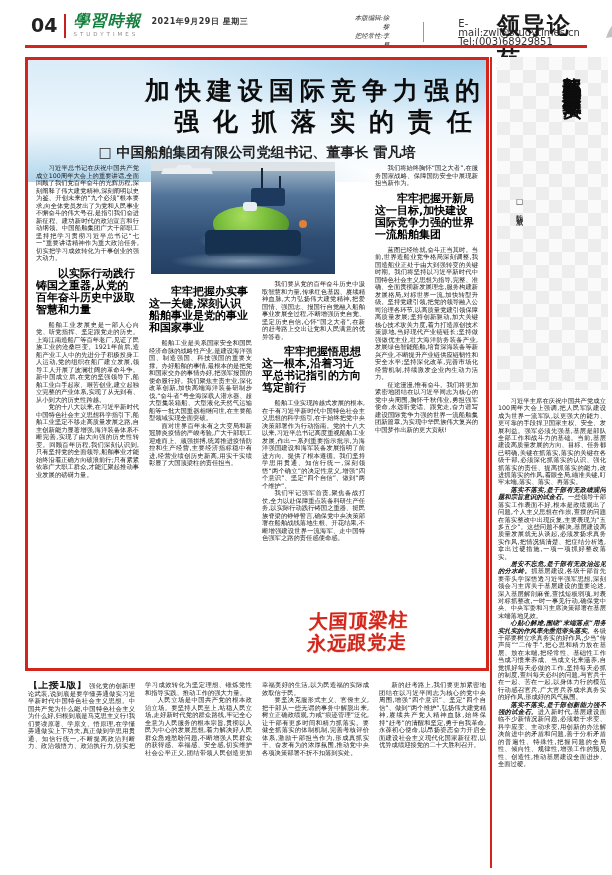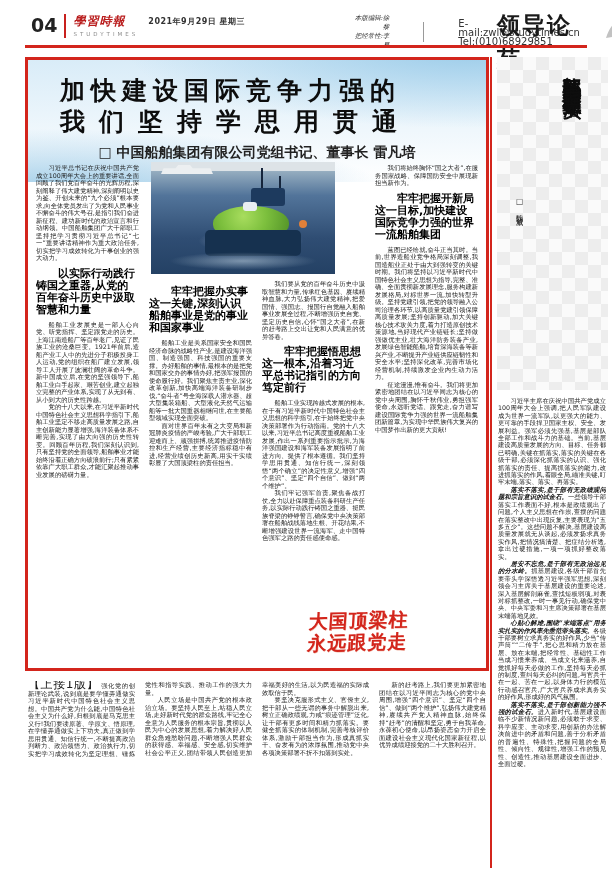--- a/index.html
+++ b/index.html
@@ -4,42 +4,42 @@
 <style>
   html,body{margin:0;padding:0;background:#e9e9e9;}
   .page{position:relative;width:612px;height:875px;background:#ffffff;margin:0 auto;overflow:hidden;
         font-family:"DejaVu Sans","Liberation Sans",sans-serif;color:#1a1a1a;}
   
   .hdr{position:absolute;left:25px;top:10px;width:562px;height:34px;}
   .hdr-left{position:absolute;left:6px;top:2px;display:flex;align-items:flex-start;}
   .pagenum{font-size:19px;font-weight:bold;color:#222;line-height:26px;}
   .hbar{width:2px;height:24px;background:#c8201d;margin:2px 7px 0 7px;}
   .masthead{font-family:"DejaVu Serif","Liberation Serif",serif;font-style:italic;font-weight:bold;
-            font-size:12px;color:#b91c1c;line-height:18px;letter-spacing:1px;}
+            font-size:16px;color:#15803d;line-height:18px;letter-spacing:1px;}
   .masthead-en{font-size:5.5px;color:#8a8a8a;letter-spacing:3px;margin-top:1px;}
   .hdate{font-size:8px;font-weight:bold;color:#333;margin:4px 0 0 10px;letter-spacing:.5px;}
   .hdr-mid{position:absolute;left:322px;top:4px;display:flex;align-items:center;gap:28px;}
   .ed-block{font-family:"DejaVu Serif","Liberation Serif",serif;font-style:italic;font-size:6.5px;
             line-height:9px;color:#333;text-align:right;}
   .vdiv{width:1px;height:20px;background:#9a9a9a;margin:0 6px;}
   .ct-block{font-size:10px;line-height:9px;color:#333;}
   .section-title{position:absolute;left:472px;top:-2px;font-size:23px;font-weight:bold;color:#1a1a1a;
                  letter-spacing:2px;line-height:34px;}
   .hlogo{position:absolute;left:575px;top:-4px;width:40px;height:40px;}
   .red-rule{position:absolute;left:25px;top:45px;width:562px;height:2.5px;background:#d3251c;}
   
   .main-box{position:absolute;left:25px;top:57px;width:458px;height:608px;border:3.5px solid #d3251c;
             background:#fff;overflow:hidden;}
   .banner{position:absolute;left:0;top:0;width:100%;height:122px;
     background:
       radial-gradient(120% 95% at 6% 115%, rgba(134,191,226,.9), rgba(255,255,255,0) 62%),
       radial-gradient(130% 110% at 97% -8%, rgba(146,199,231,.85), rgba(255,255,255,0) 58%),
       linear-gradient(180deg,#d9ecf8 0%,#ffffff 100%);}
-  .m-title{position:absolute;left:0;top:16px;width:100%;text-align:left;
-           font-family:"DejaVu Serif","Liberation Serif",serif;font-weight:bold;color:#0d0d0d;padding-left:32px;}
+  .m-title{position:absolute;left:0;top:16px;width:100%;text-align:right;
+           font-family:"DejaVu Serif","Liberation Serif",serif;font-weight:bold;color:#0d0d0d;}
   .m-title .t1{font-size:25px;line-height:30px;letter-spacing:6px;}
   .m-title .t2{font-size:25px;line-height:30px;letter-spacing:14px;margin-top:1px;}
   .m-byline{position:absolute;left:0;top:84px;width:100%;text-align:center;font-size:14px;
             font-weight:bold;color:#222;}
   .cols{position:absolute;left:8px;top:104px;width:442px;height:496px;display:flex;gap:10px;overflow:hidden;}
   .col{flex:1 1 0;overflow:hidden;}
   .bp{margin:0;text-indent:2em;text-align:justify;font-size:6.3px;line-height:7.5px;color:#1a1a1a;}
   .subhead{margin:6px 0 5px 0;font-size:11px;line-height:12px;font-weight:bold;color:#000;text-indent:2em;}
   .pgap{height:116px;}
   
@@ -76,21 +76,21 @@
     font-family:"DejaVu Serif","Liberation Serif",serif;font-weight:bold;font-size:19px;
     letter-spacing:1.5px;color:#0e0e0e;}
   .vauthor{position:absolute;left:17px;top:140px;writing-mode:vertical-rl;text-orientation:upright;
     font-size:7.5px;letter-spacing:2px;color:#222;}
   .rbody{position:absolute;left:1px;top:340px;width:108px;height:470px;overflow:hidden;}
   .rp{margin:0;text-indent:2em;text-align:justify;font-size:6.3px;line-height:7.4px;color:#1a1a1a;}
   .em{font-family:"DejaVu Serif","Liberation Serif",serif;font-style:italic;font-weight:bold;color:#111;}
   
   .bottom{position:absolute;left:28px;top:681px;width:458px;height:187px;overflow:hidden;}
   .bottom-body{column-count:4;column-gap:10px;height:100%;}
-  .marker{font-weight:normal;font-size:12px;margin-right:2px;}
+  .marker{font-weight:bold;font-size:10px;margin-right:2px;}
   .bottom .bp:first-child{text-indent:0;}
 </style>
 </head>
 <body>
 
 <div class="page">
 
   <div class="hdr">
     <div class="hdr-left">
       <div class="pagenum">04</div>
@@ -102,39 +102,39 @@
       <div class="hdate">2021年9月29日 星期三</div>
     </div>
     <div class="hdr-mid">
       <div class="ed-block">
         <div>本版编辑:徐 黎</div>
         <div>把经常性:李 易</div>
       </div>
       <div class="vdiv"></div>
       <div class="ct-block">
         <div>E-mail:zwl@studytimes.cn</div>
-        <div>Tel:(010)68929851</div>
+        <div>Tel:(003)68929851</div>
       </div>
     </div>
     <div class="section-title">领导论苑</div>
     <div class="hlogo">
       <svg viewBox="0 0 40 40" width="40" height="40">
         <path d="M6 32 C12 12, 28 6, 37 10 C28 13, 21 20, 19 30 Z" fill="#c2c2c2"></path>
         <circle cx="28" cy="26" r="9" fill="#8f8f8f"></circle>
         <path d="M16 37 C23 31, 31 31, 37 36 L37 40 L16 40 Z" fill="#d4d4d4"></path>
       </svg>
     </div>
   </div>
   <div class="red-rule"></div>
 
   <section class="main-box">
     <div class="banner"></div>
     <div class="m-title">
       <div class="t1">加快建设国际竞争力强的</div>
-      <div class="t2">我们坚持学思用贯通</div>
+      <div class="t2">强化抓落实的责任</div>
     </div>
     <div class="m-byline">□ 中国船舶集团有限公司党组书记、董事长 雷凡培</div>
 
     <div class="cols">
       <div class="col">
           <p class="bp">习近平总书记在庆祝中国共产党成立100周年大会上的重要讲话,全面回顾了我们党百年奋斗的光辉历程,深刻阐释了伟大建党精神,深刻阐明以史为鉴、开创未来的“九个必须”根本要求,向全体党员发出了为党和人民事业不懈奋斗的伟大号召,是指引我们奋进新征程、建功新时代的政治宣言和行动纲领。中国船舶集团广大干部职工坚持把学习贯彻习近平总书记“七一”重要讲话精神作为重大政治任务,切实把学习成效转化为干事创业的强大动力。</p>
           <h4 class="subhead">以实际行动践行铸国之重器,从党的百年奋斗历史中汲取智慧和力量</h4>
           <p class="bp">船舶工业发展史是一部人心向党、听党指挥、坚定跟党走的历史。上海江南造船厂等百年老厂,见证了民族工业的沧桑巨变。1921年前后,造船产业工人中的先进分子积极投身工人运动,党的组织在船厂建立发展,领导工人开展了波澜壮阔的革命斗争。新中国成立后,在党的坚强领导下,船舶工业白手起家、艰苦创业,建立起独立完整的产业体系,实现了从无到有、从小到大的历史性跨越。</p>
           <p class="bp">党的十八大以来,在习近平新时代中国特色社会主义思想科学指引下,船舶工业坚定不移走高质量发展之路,自主创新能力显著增强,海洋装备体系不断完善,实现了由大向强的历史性转变。回顾百年历程,我们深刻认识到,只有坚持党的全面领导,船舶事业才能始终沿着正确方向破浪前行;只有紧紧依靠广大职工群众,才能汇聚起推动事业发展的磅礴力量。</p>
         </div>

